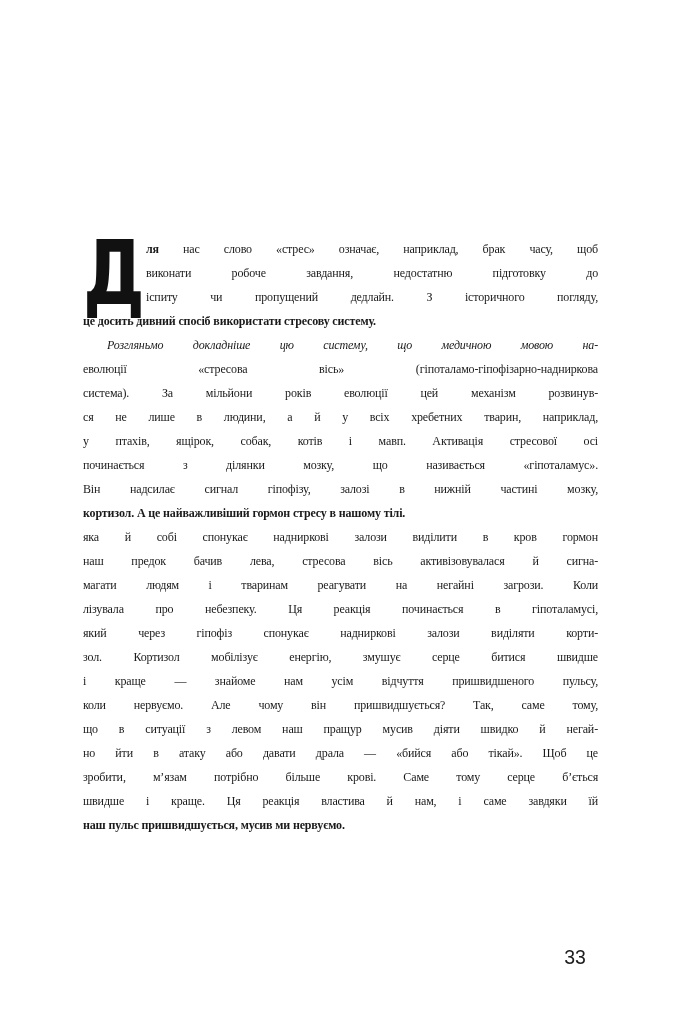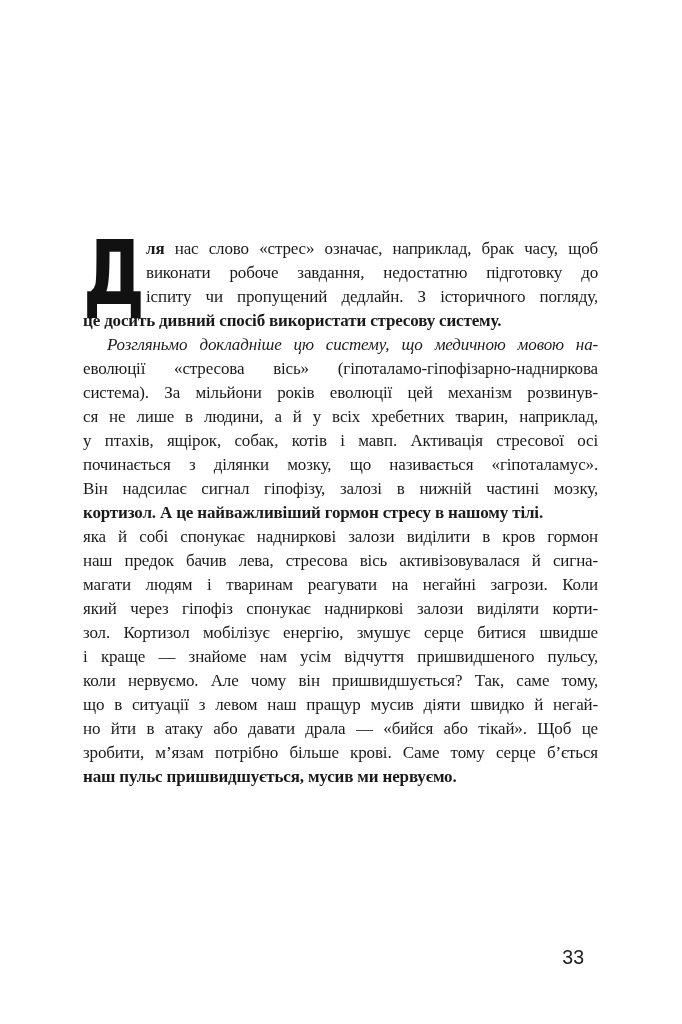--- a/index.html
+++ b/index.html
@@ -21,21 +21,21 @@
     left: 83px;
     top: 237px;
     width: 515px;
   }
   .para {
     position: relative;
   }
   .line {
     height: 24px;
     line-height: 24px;
-    font-size: 17px;
+    font-size: 12px;
     letter-spacing: -0.15px;
     white-space: nowrap;
     overflow: hidden;
     text-align: justify;
     text-align-last: justify;
     hyphens: none;
   }
   .line.last {
     text-align-last: left;
     font-weight: bold;
@@ -65,24 +65,24 @@
     font-family: "DejaVu Sans", sans-serif;
     font-weight: bold;
     font-size: 89px;
     line-height: 89px;
     transform: scaleX(0.78);
     transform-origin: 0 0;
     color: #111111;
   }
   .page-number {
     position: absolute;
-    left: 542px;
+    left: 554px;
     top: 945px;
     width: 42px;
-    text-align: right;
+    text-align: center;
     font-family: "Liberation Sans", sans-serif;
     font-size: 19.5px;
     line-height: 24px;
     color: #1d1d1d;
   }
 </style>
 </head>
 <body>
 
 <div class="page">
@@ -103,24 +103,26 @@
         <div class="line">ся не лише в людини, а й у всіх хребетних тварин, наприклад,</div>
         <div class="line">у птахів, ящірок, собак, котів і мавп. Активація стресової осі</div>
         <div class="line">починається з ділянки мозку, що називається «гіпоталамус».</div>
         <div class="line">Він надсилає сигнал гіпофізу, залозі в нижній частині мозку,</div>
         <div class="line last">кортизол. А це найважливіший гормон стресу в нашому тілі.</div>
         <div class="line">яка й собі спонукає надниркові залози виділити в кров гормон</div>
       </div>
       <div class="para">
         <div class="line">наш предок бачив лева, стресова вісь активізовувалася й сигна-</div>
         <div class="line">магати людям і тваринам реагувати на негайні загрози. Коли</div>
+        <div class="line">лізувала про небезпеку. Ця реакція починається в гіпоталамусі,</div>
         <div class="line">який через гіпофіз спонукає надниркові залози виділяти корти-</div>
         <div class="line">зол. Кортизол мобілізує енергію, змушує серце битися швидше</div>
         <div class="line">і краще — знайоме нам усім відчуття пришвидшеного пульсу,</div>
         <div class="line">коли нервуємо. Але чому він пришвидшується? Так, саме тому,</div>
         <div class="line">що в ситуації з левом наш пращур мусив діяти швидко й негай-</div>
         <div class="line">но йти в атаку або давати драла — «бийся або тікай». Щоб це</div>
         <div class="line">зробити, м’язам потрібно більше крові. Саме тому серце б’ється</div>
+        <div class="line">швидше і краще. Ця реакція властива й нам, і саме завдяки їй</div>
         <div class="line last">наш пульс пришвидшується, мусив ми нервуємо.</div>
       </div>
     </main>
   <div class="page-number">33</div>
 </div>
 
 </body></html>

